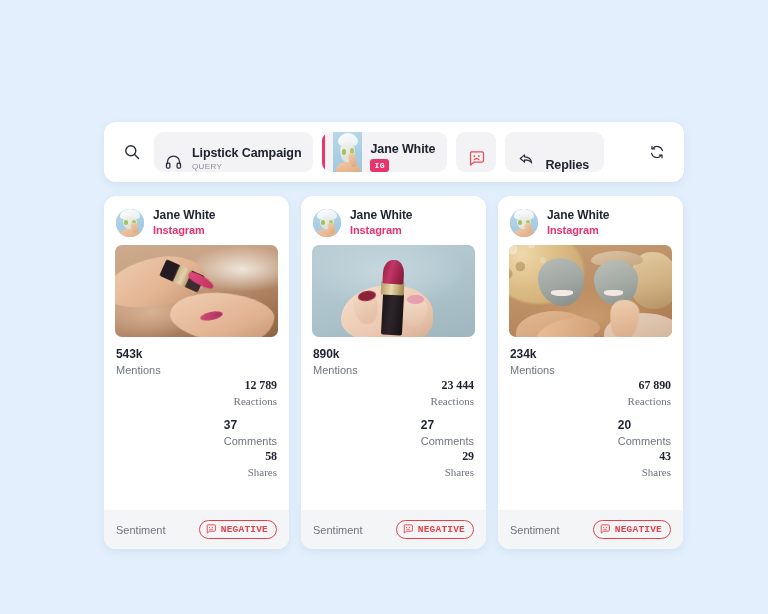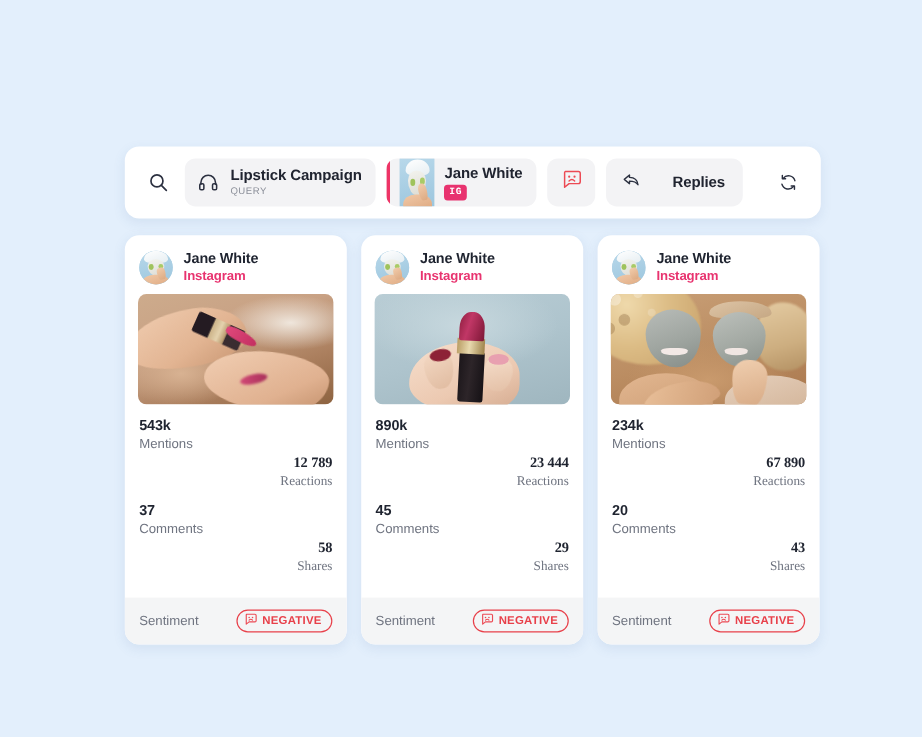--- a/index.html
+++ b/index.html
@@ -44,21 +44,21 @@
     align-items: center;
     justify-content: center;
     margin-right: 8px;
     cursor: pointer;
   }
 
   .chip {
     background: #f3f3f5;
     border-radius: 9px;
     display: flex;
-    align-items: center;
+    align-items: flex-end;
     height: 40px;
     cursor: pointer;
   }
 
   .chip-query {
     padding: 0 12px 0 10px;
     gap: 9px;
     margin-right: 9px;
   }
 
@@ -125,21 +125,21 @@
   }
 
   .chip-icononly {
     width: 40px;
     justify-content: center;
     margin-right: 9px;
   }
 
   .chip-replies {
     padding: 0 15px 0 12px;
-    gap: 25px;
+    gap: 10px;
   }
   .chip-replies-label {
     font-size: 12.5px;
     font-weight: bold;
     color: #202430;
     letter-spacing: -0.1px;
   }
 
   .tb-refresh {
     margin-left: auto;
@@ -216,21 +216,21 @@
   .stats {
     padding: 10px 12px 4px 12px;
     flex: 1 1 auto;
   }
   .stat-row {
     display: flex;
     justify-content: space-between;
     margin-bottom: 9px;
     flex-direction: column;
   }
-  .stat-row:last-child { margin-bottom: 4px; }
+  .stat-row:last-child { margin-bottom: 16px; align-items: flex-end; }
   .stat { display: flex; flex-direction: column; line-height: 1; }
   .stat.right { align-items: flex-end; font-family: Liberation Serif, serif; }
   .stat-value {
     font-size: 12px;
     font-weight: bold;
     color: #1f2430;
     line-height: 15px;
     letter-spacing: -0.1px;
   }
   .stat-label {
@@ -260,20 +260,21 @@
     align-items: center;
     gap: 4px;
     padding: 0 8px 0 5px;
     cursor: pointer;
   }
   .sentiment-badge-text {
     font-size: 9.5px;
     font-weight: bold;
     color: #e8404a;
     letter-spacing: 0.2px;
+    font-family: Liberation Mono, monospace;
   }
 
   
   .art { position: absolute; inset: 0; }
 
   
   .art-lipstick-hands {
     background:
       radial-gradient(ellipse 55% 40% at 78% 26%, #efe6dc 0%, rgba(239,230,220,0) 62%),
       radial-gradient(ellipse 48% 45% at 22% 72%, #d8b292 0%, rgba(216,178,146,0) 65%),
@@ -655,21 +656,21 @@
             <span class="stat-value">890k</span>
             <span class="stat-label">Mentions</span>
           </span>
           <span class="stat right">
             <span class="stat-value">23 444</span>
             <span class="stat-label">Reactions</span>
           </span>
         </div>
         <div class="stat-row">
           <span class="stat">
-            <span class="stat-value">45</span>
+            <span class="stat-value">27</span>
             <span class="stat-label">Comments</span>
           </span>
           <span class="stat right">
             <span class="stat-value">29</span>
             <span class="stat-label">Shares</span>
           </span>
         </div>
       </div>
 
       <div class="sentiment">

